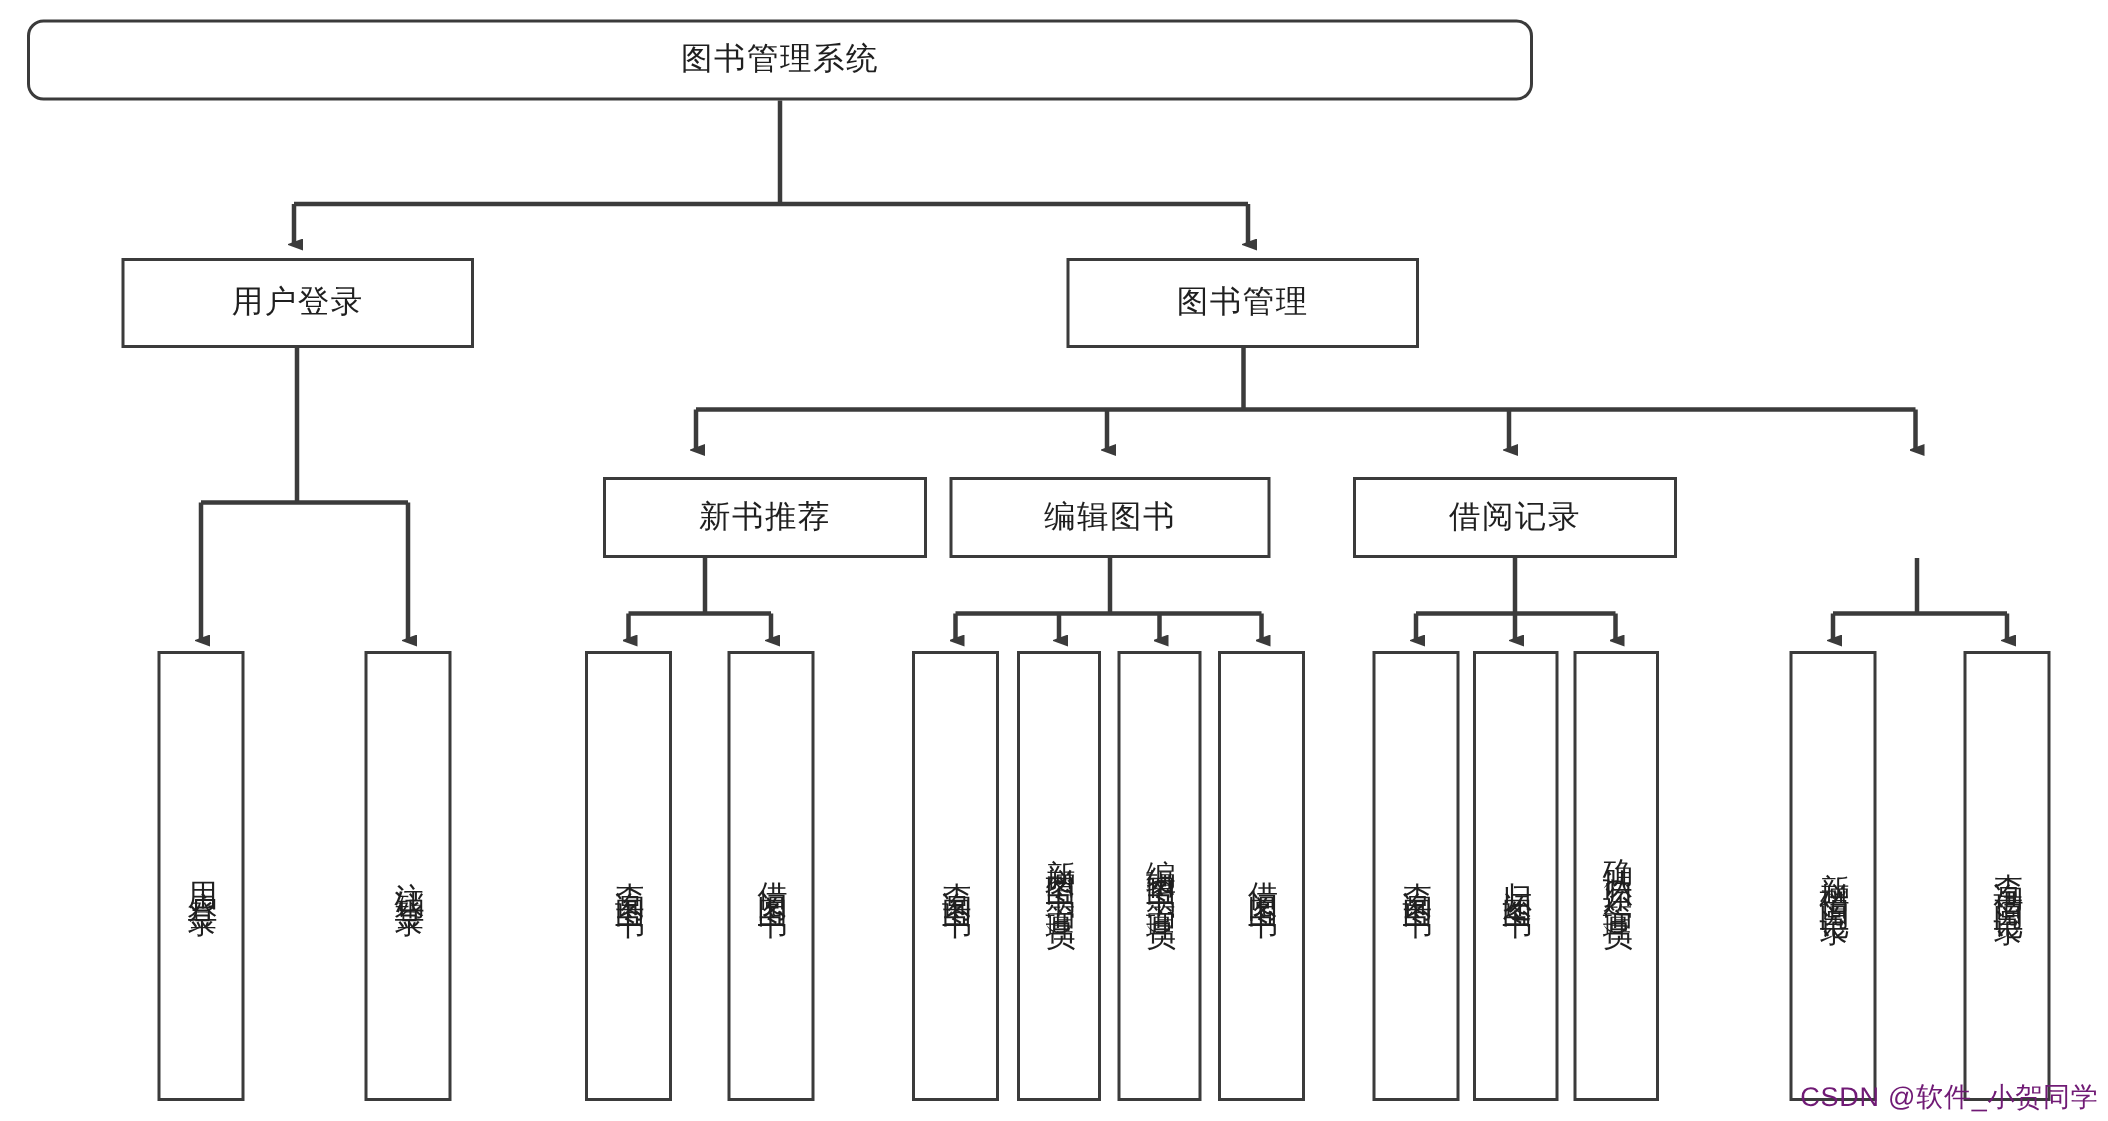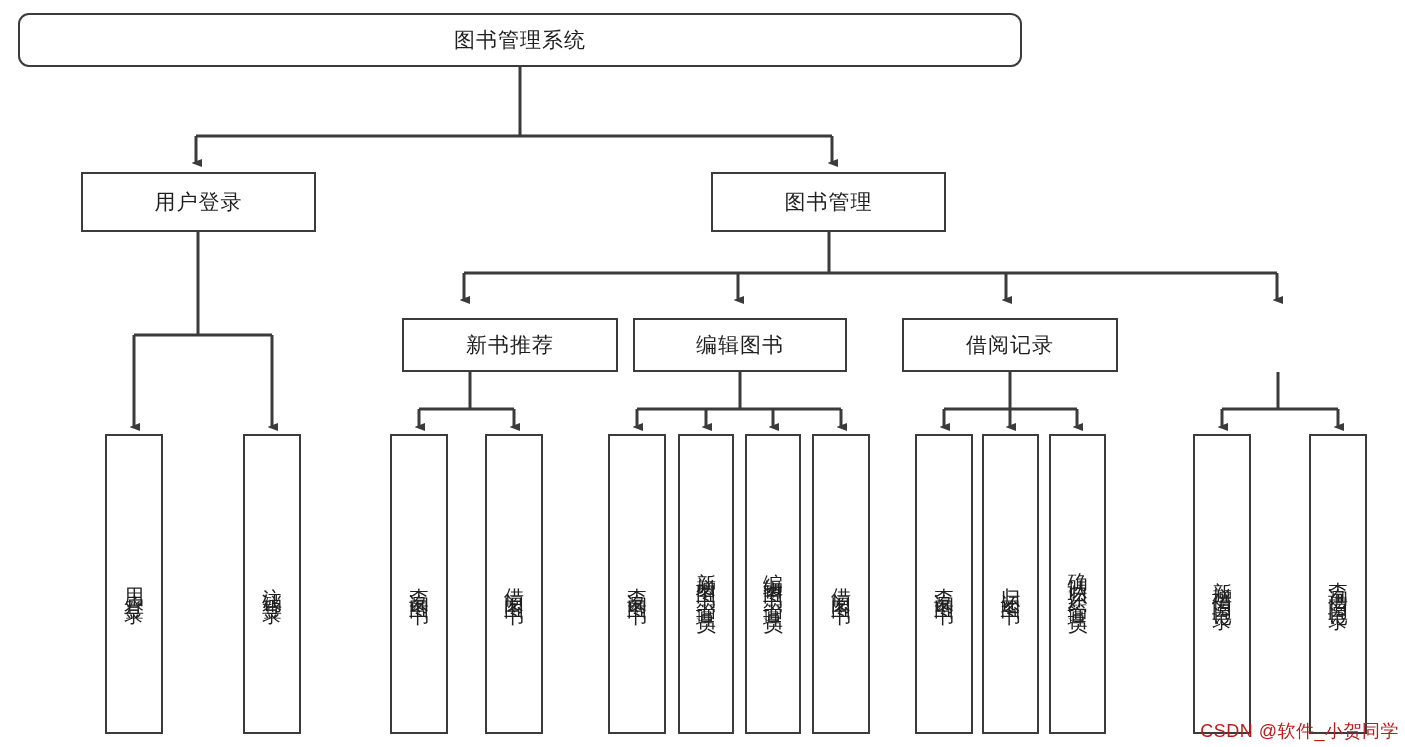--- a/index.html
+++ b/index.html
@@ -54,21 +54,21 @@
     letter-spacing: 6px;
     line-height: 1.05;
     text-align: center;
     white-space: nowrap;
   }
   .watermark {
     position: absolute;
     right: 6px;
     bottom: 4px;
     font-size: 18px;
-    color: #b91c1c;
+    color: #701a75;
     letter-spacing: 0.5px;
     white-space: nowrap;
     pointer-events: none;
   }
 </style>
 </head>
 <body>
 
 <div id="diagram-root">
 

